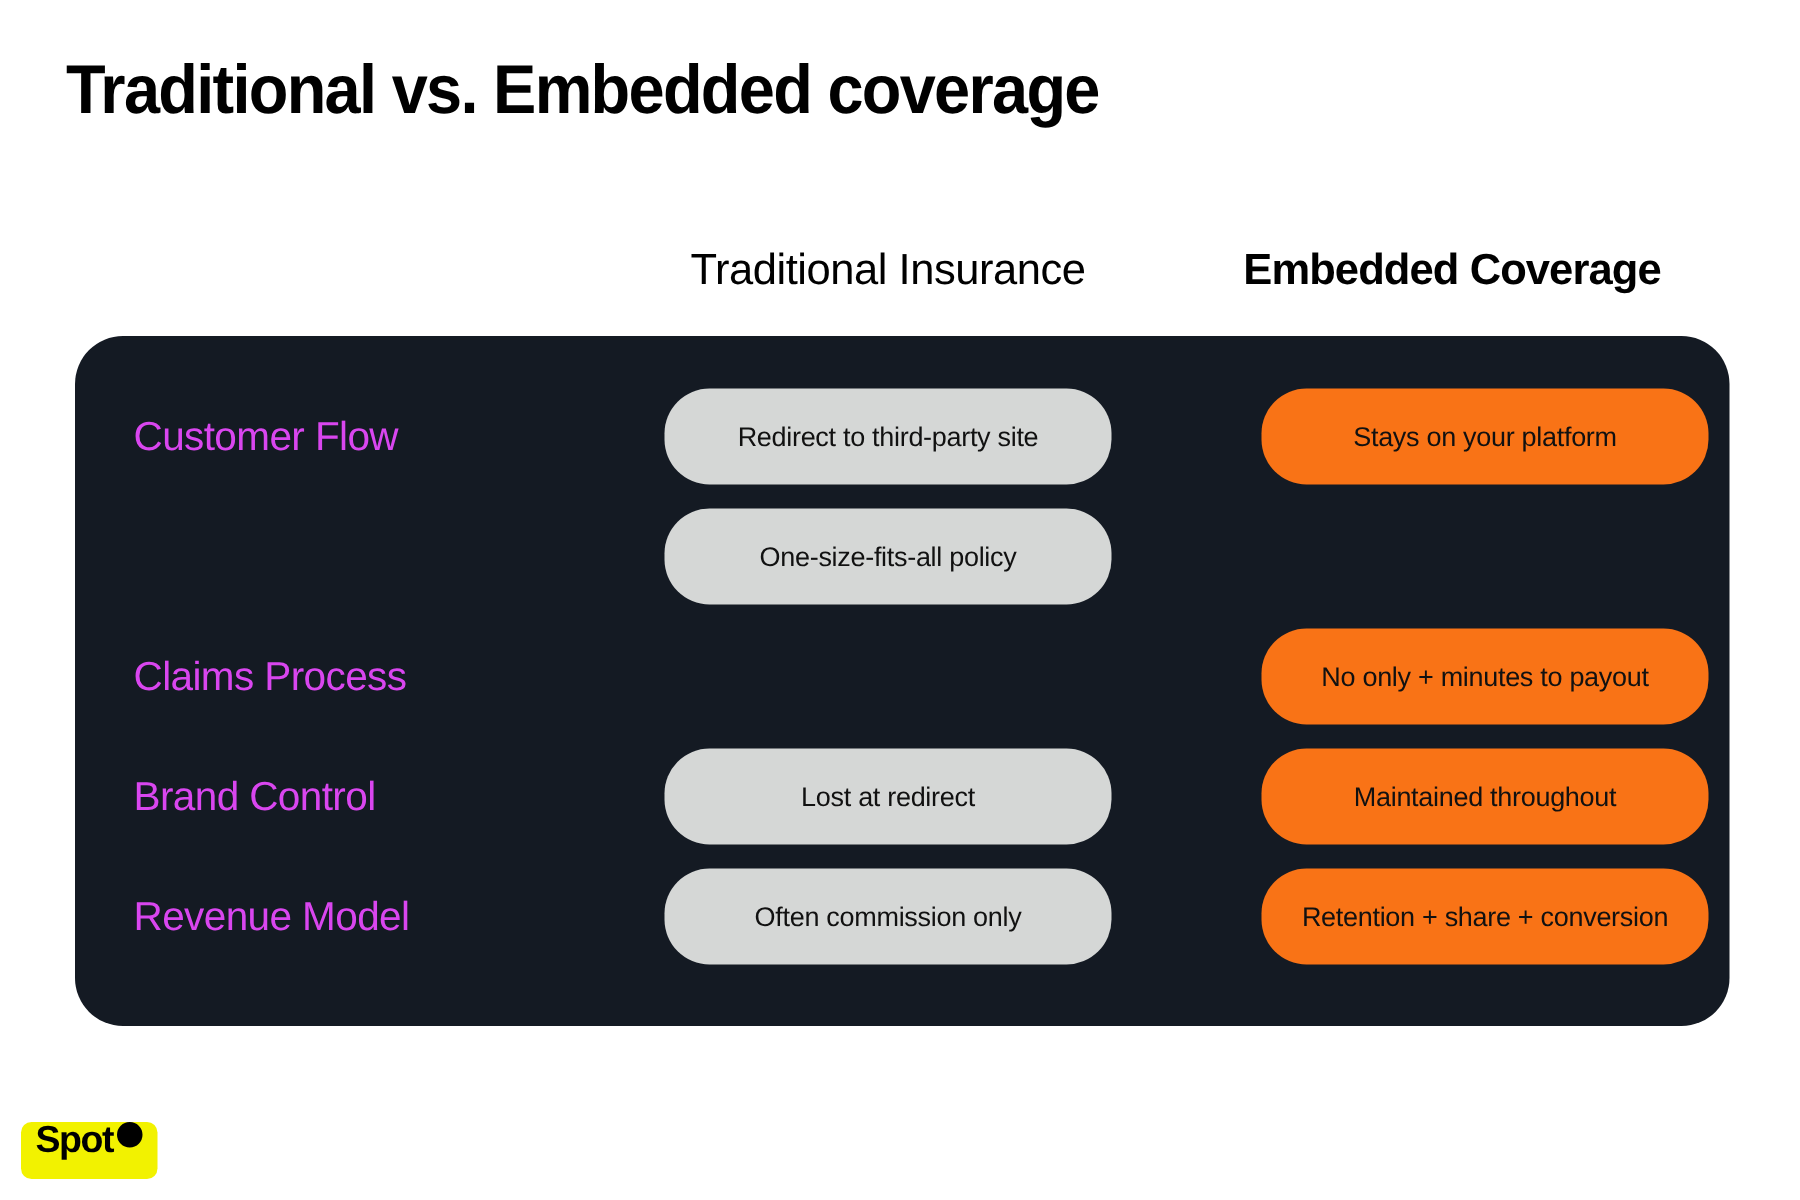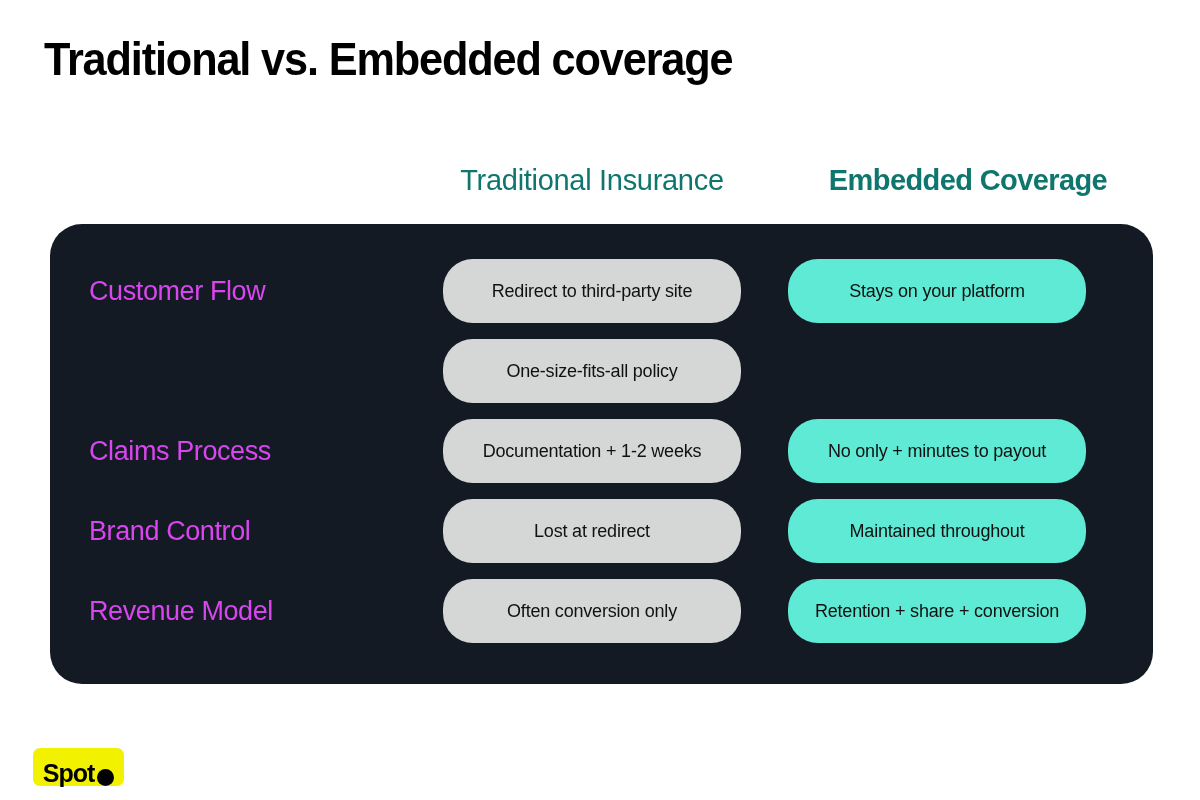--- a/index.html
+++ b/index.html
@@ -28,21 +28,21 @@
     transform: scaleX(0.94);
     transform-origin: left top;
     white-space: nowrap;
   }
 
   
   .col-head {
     position: absolute;
     top: 163px;
     font-size: 29px;
-    color: #0f766e;
+    color: #000000;
     line-height: 1.2;
     text-align: center;
     white-space: nowrap;
   }
   .col-head.traditional {
     left: 443px;
     width: 298px;
     font-weight: normal;
     letter-spacing: -0.3px;
   }
@@ -99,38 +99,37 @@
     box-sizing: border-box;
     padding: 0 10px;
     text-align: center;
     white-space: nowrap;
   }
   .pill.traditional {
     left: 393px;
     background: #d5d7d6;
   }
   .pill.embedded {
-    left: 738px;
-    background: #5eead4;
+    left: 791px;
+    background: #f97316;
   }
 
   
   .logo {
     position: absolute;
     left: 14px;
     top: 748px;
     width: 91px;
     height: 38px;
     background: #f2f200;
     border-radius: 7px;
     display: flex;
-    align-items: flex-end;
+    align-items: flex-start;
     justify-content: center;
     gap: 3px;
-    margin-left: 19px;
   }
   .logo-word {
     font-size: 25px;
     font-weight: bold;
     color: #000000;
     letter-spacing: -1px;
     line-height: 1;
   }
   .logo-dot {
     width: 17px;
@@ -155,33 +154,32 @@
     <div class="pill traditional">Redirect to third-party site</div>
     <div class="pill embedded">Stays on your platform</div>
   </div>
 
   <div class="row" style="top:115px;">
     <div class="pill traditional">One-size-fits-all policy</div>
   </div>
 
   <div class="row" style="top:195px;">
     <div class="row-label">Claims Process</div>
-    <div class="pill traditional">Documentation + 1-2 weeks</div>
     <div class="pill embedded">No only + minutes to payout</div>
   </div>
 
   <div class="row" style="top:275px;">
     <div class="row-label">Brand Control</div>
     <div class="pill traditional">Lost at redirect</div>
     <div class="pill embedded">Maintained throughout</div>
   </div>
 
   <div class="row" style="top:355px;padding-left:12px;">
     <div class="row-label">Revenue Model</div>
-    <div class="pill traditional">Often conversion only</div>
+    <div class="pill traditional">Often commission only</div>
     <div class="pill embedded">Retention + share + conversion</div>
   </div>
 
 </div>
 
 <div class="logo">
   <span class="logo-word">Spot</span>
   <span class="logo-dot"></span>
 </div>
 

